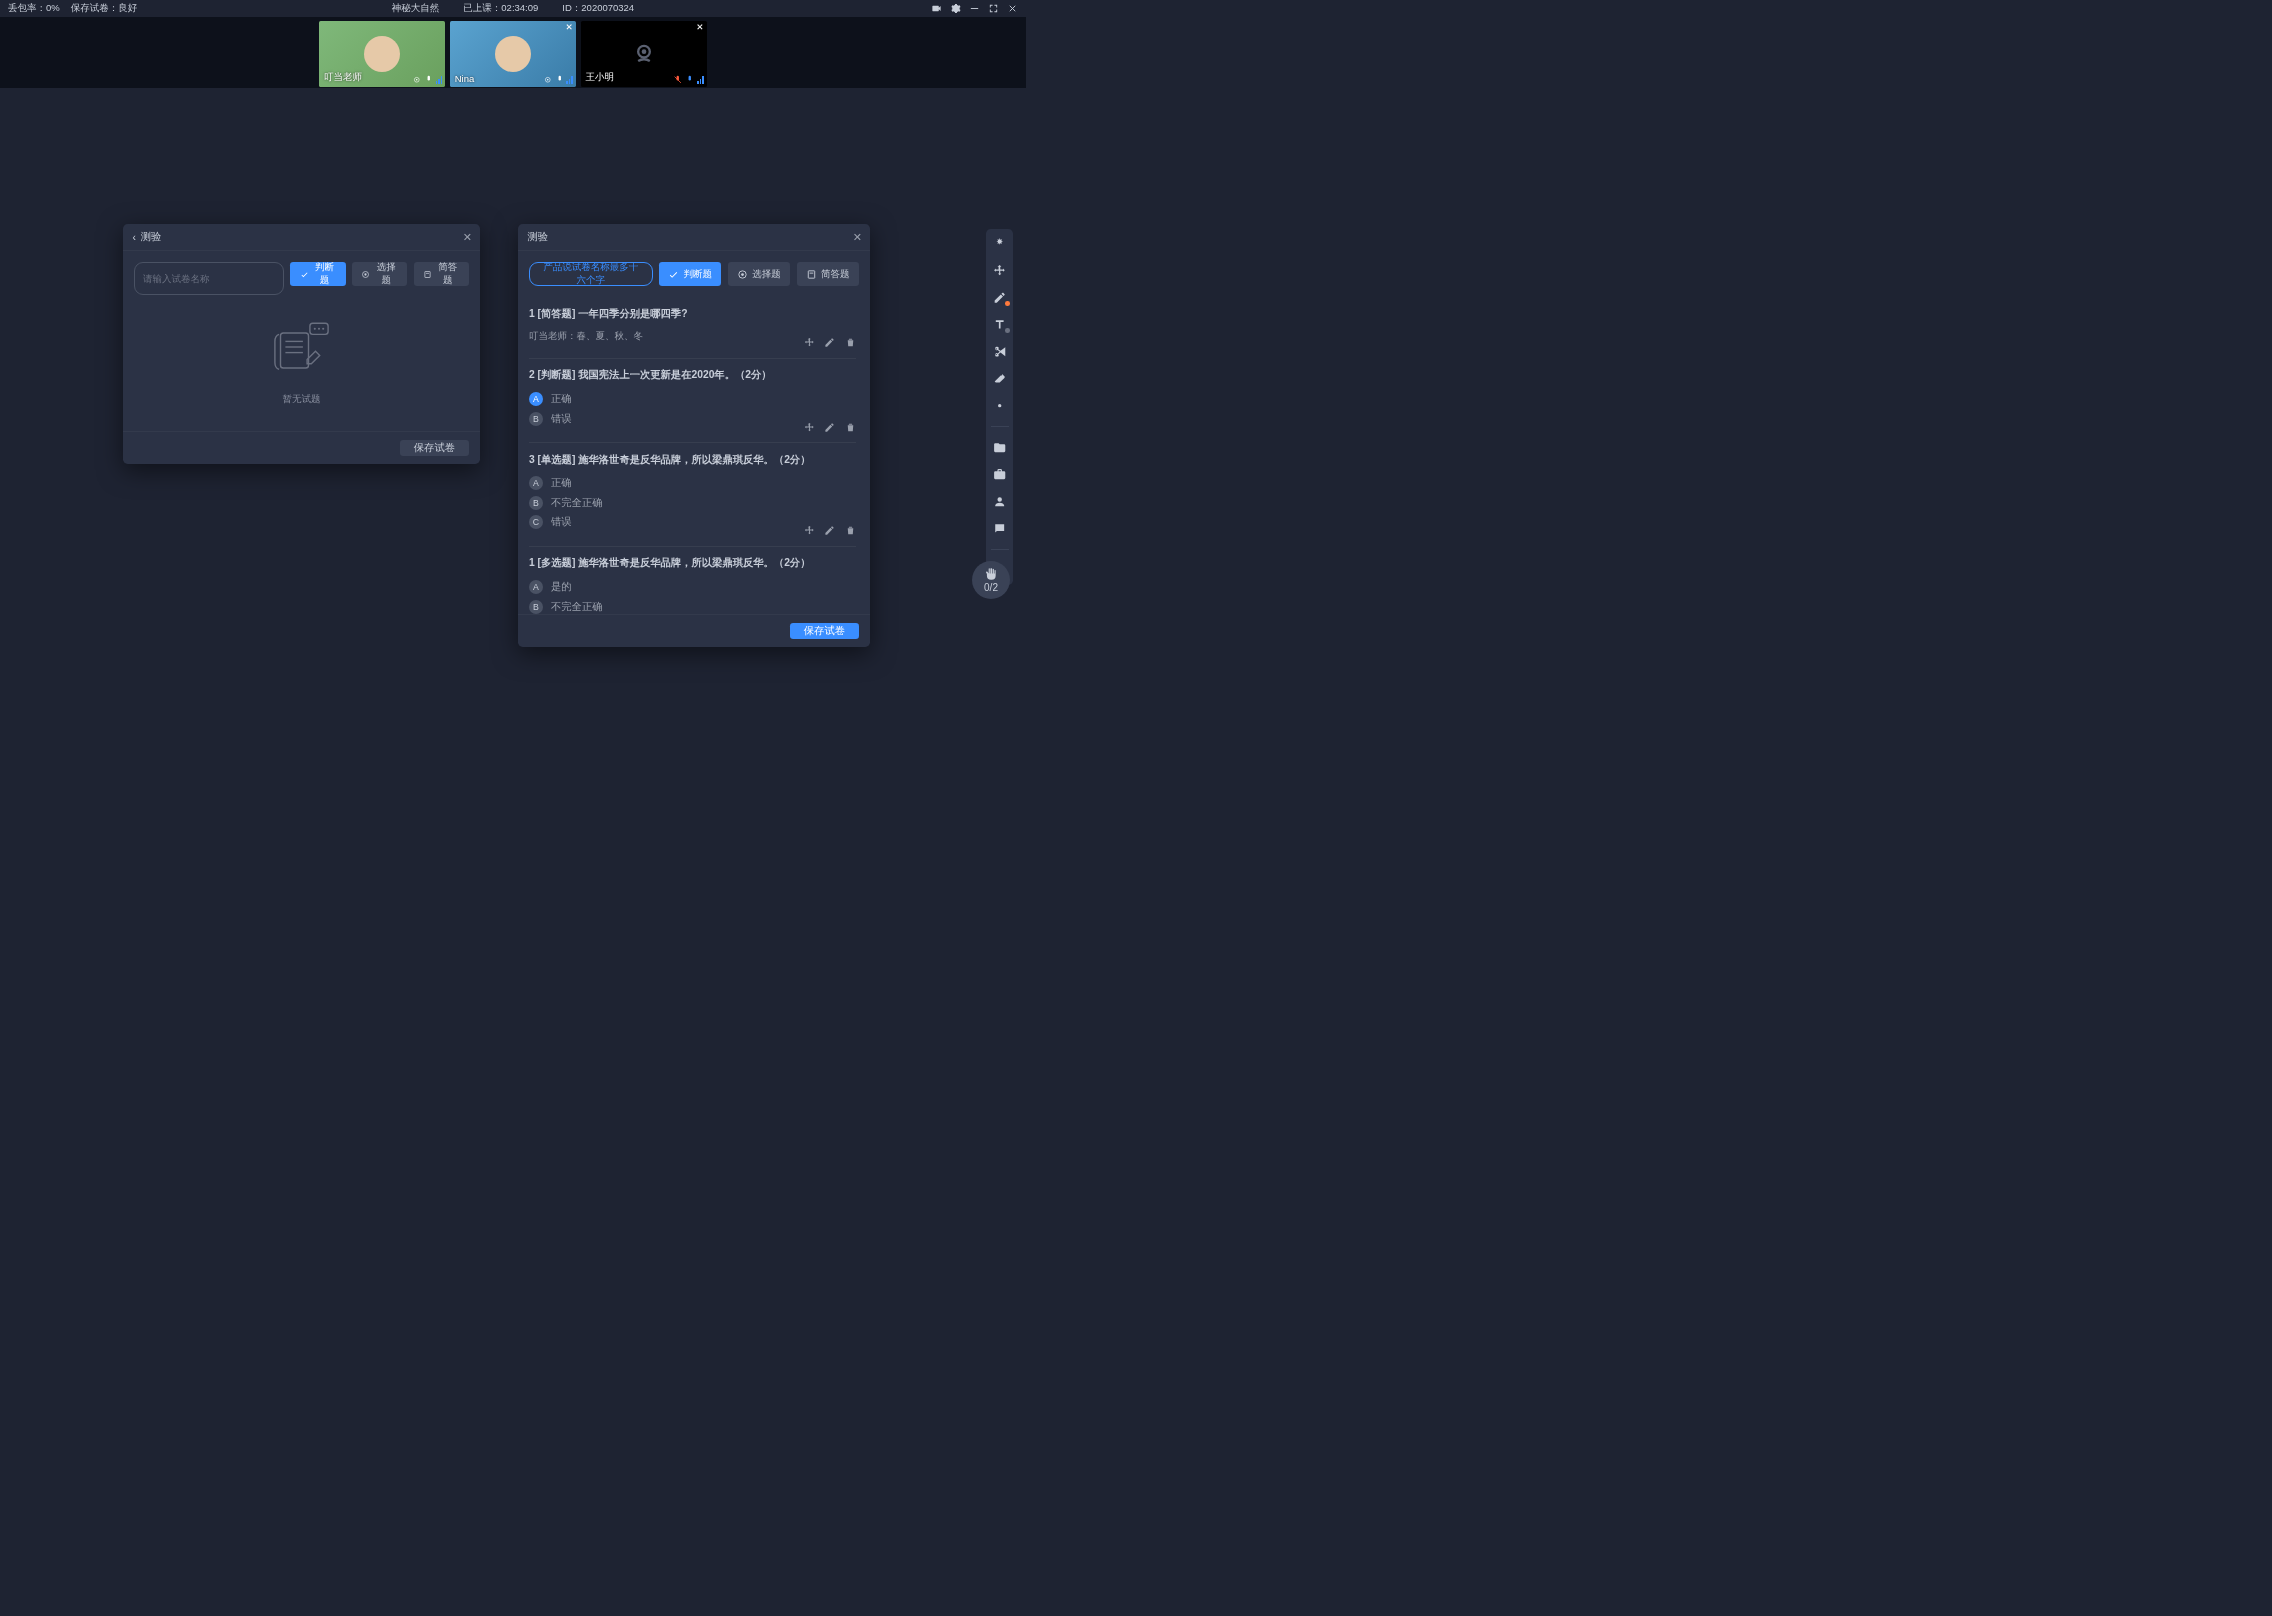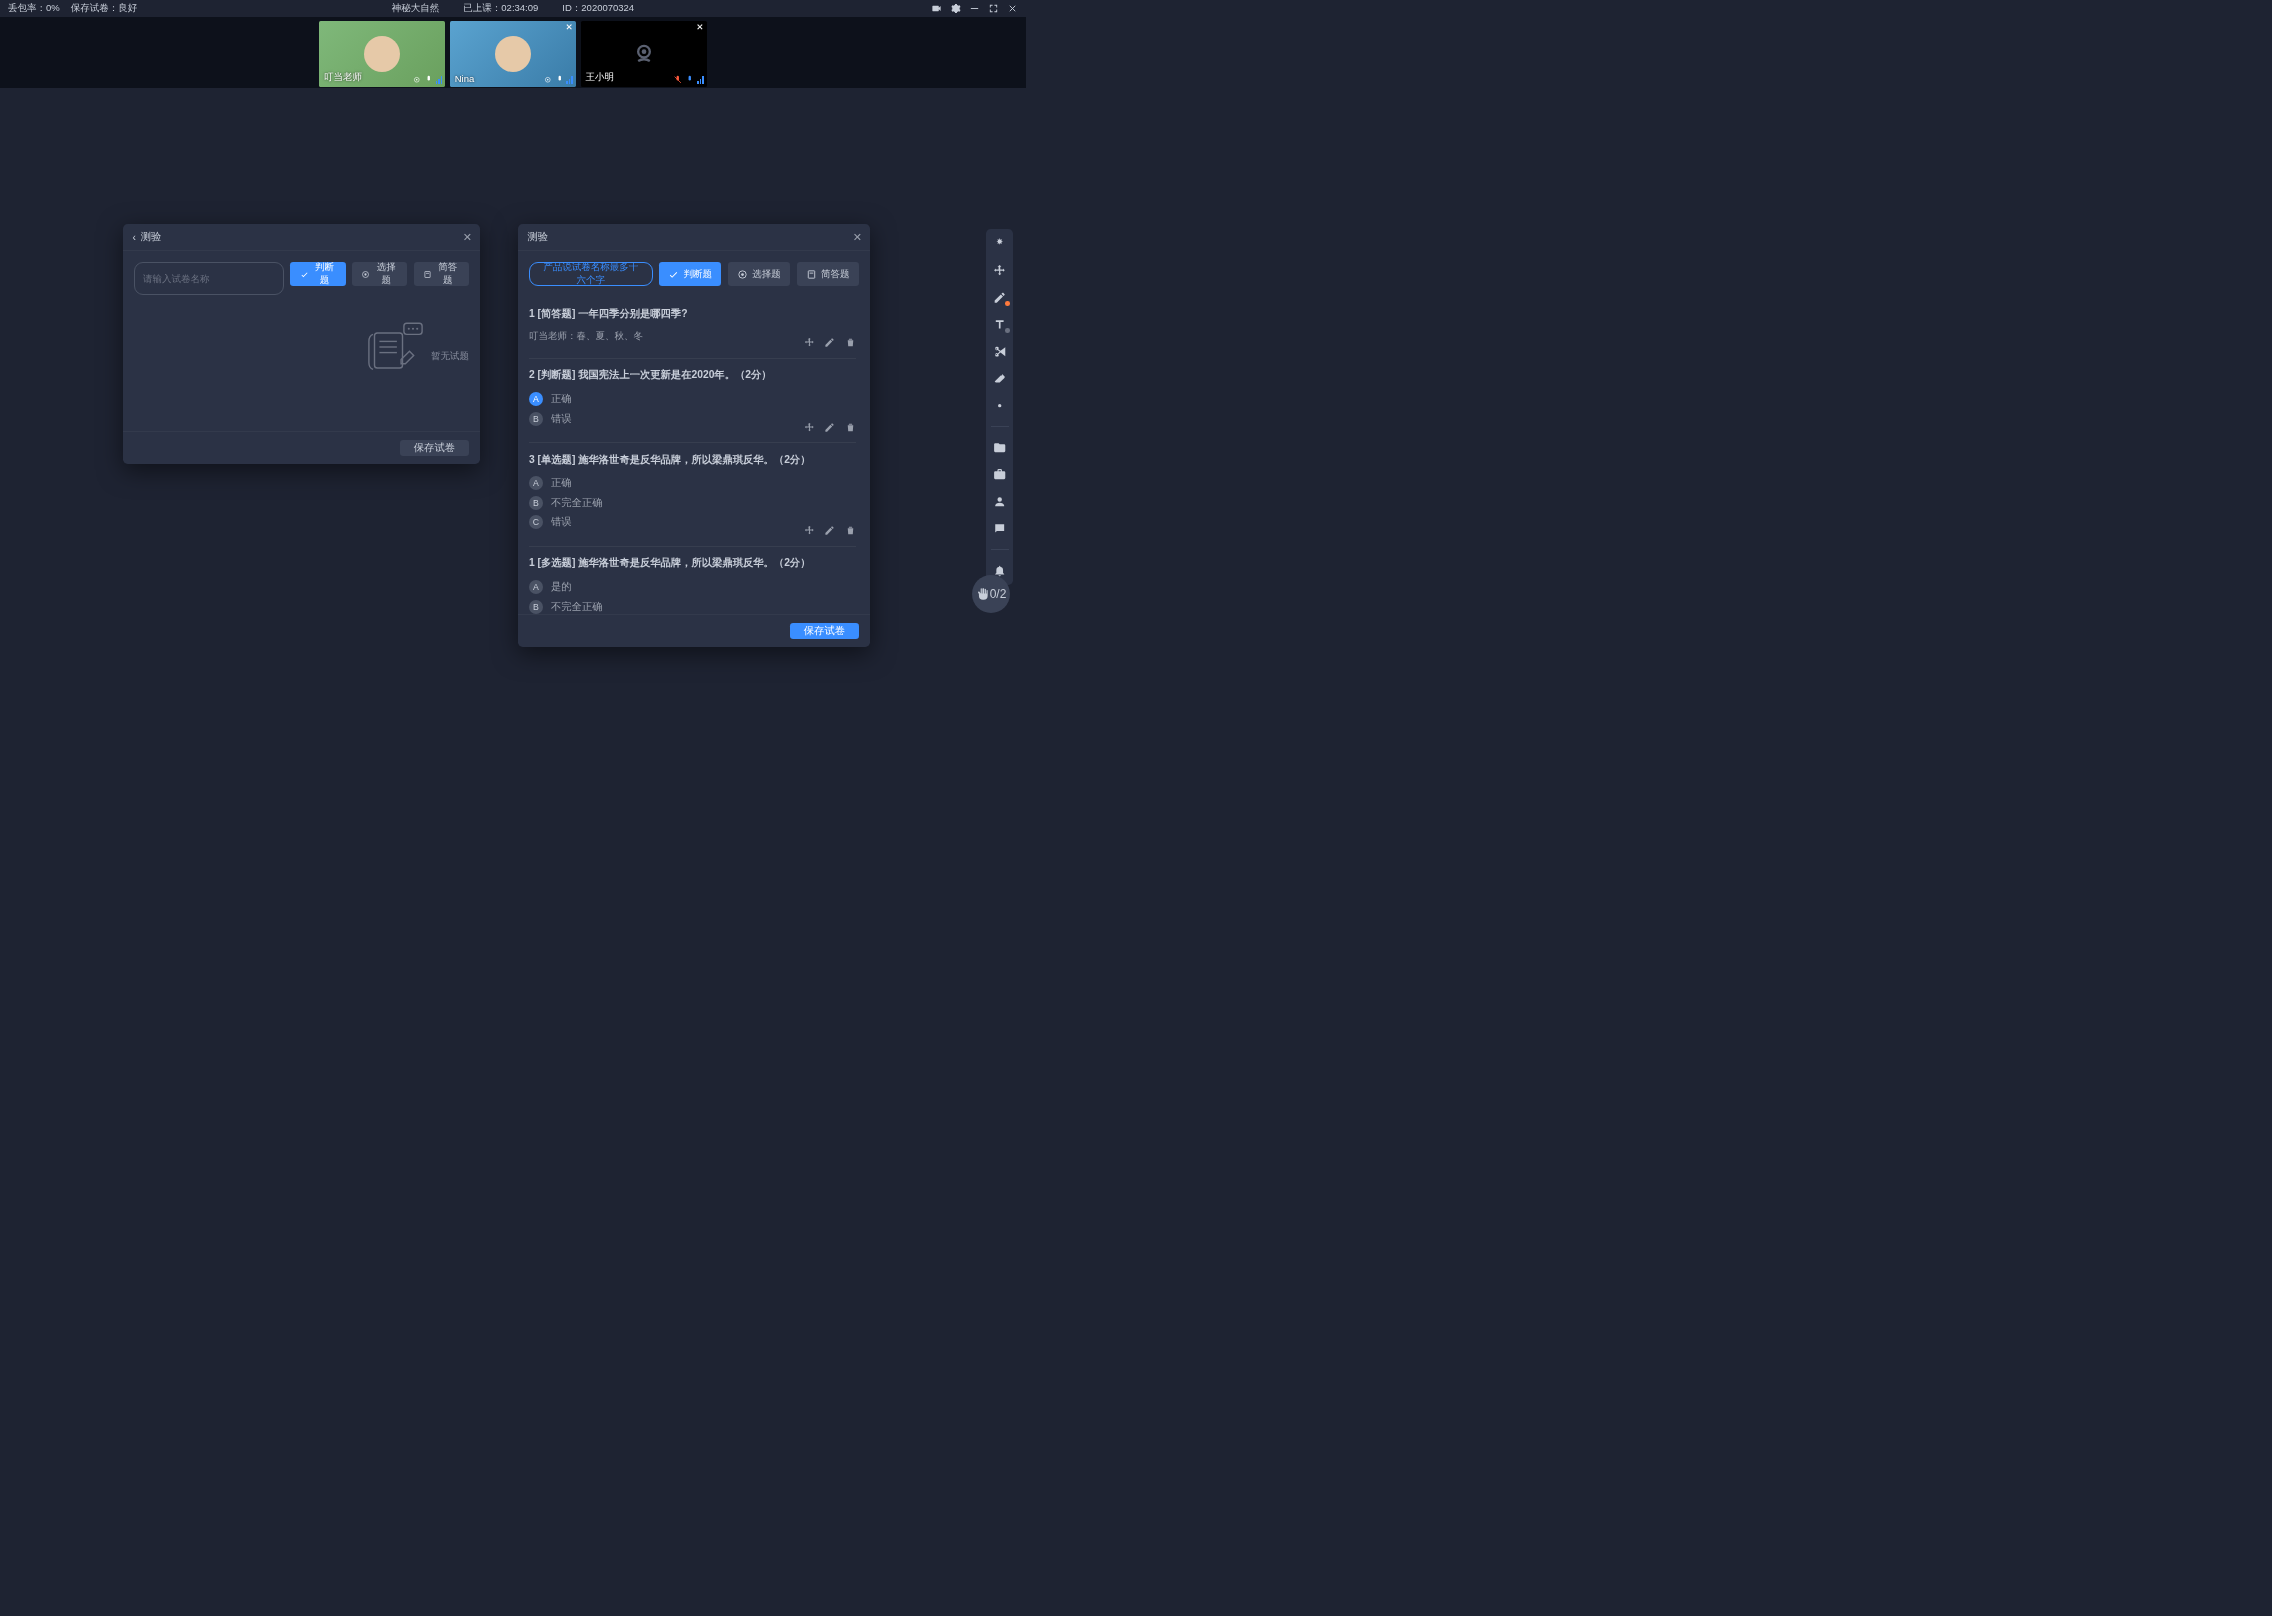--- a/index.html
+++ b/index.html
@@ -108,21 +108,21 @@
   cursor: pointer;
   display: inline-flex;
   align-items: center;
   gap: 4px;
   color: #c8ced9;
   background: #3a4256;
 }
 .pill-btn.primary { background: #3a8eff; color: #fff; }
 .pill-btn.outline { background: transparent; border: 0.8px solid #3a8eff; color: #3a8eff; }
 .pill-btn svg { width: 11px; height: 11px; }
-.empty-state { display: flex; align-items: center; justify-content: flex-end; margin-top: 24px;}
+.empty-state { display: flex; flex-direction: column; align-items: center; justify-content: flex-end; margin-top: 24px;}
 .empty-illus { width: 71px; height: 63px; margin-bottom: 11px; }
 .empty-text { color: #8a90a0; font-size: 9.5px; }
 .panel-footer {
   padding: 8px 11px;
   display: flex;
   justify-content: flex-end;
   border-top: 0.8px solid rgba(255,255,255,0.04);
 }
 .save-btn {
   height: 16px;
@@ -170,26 +170,26 @@
 }
 .toolbar .sep { width: 17.4px; height: 0.8px; background: #3a4256; margin: 1.6px 0;}
 .toolbar .tool { width: 16px; height: 16px; display: flex; align-items: center; justify-content: center; cursor: pointer; position: relative;}
 .toolbar svg { width: 13.4px; height: 13.4px; fill: #c8ced9; }
 .tool .dot { position: absolute; right: -1.6px; bottom: -0.8px; width: 4.7px; height: 4.7px; border-radius: 50%; background: #ff7a3d; }
 
 
 .hand-btn {
   position: absolute;
   right: 16px;
-  bottom: 116px;
+  bottom: 130px;
   width: 38px; height: 38px;
   border-radius: 50%;
   background: #3a4256;
-  display: flex; flex-direction: row; align-items: center; justify-content: center;
-  color: #c8ced9; font-size: 12px;
+  display: flex; flex-direction: column; align-items: center; justify-content: center;
+  color: #c8ced9; font-size: 10px;
   cursor: pointer;
 }
 .hand-btn svg { width: 14px; height: 14px; fill: #c8ced9; margin-bottom: 0.8px;}
 </style>
 </head>
 <body>
 
 <div class="titlebar">
   <div class="left">
     <span><span>丢包率：</span><span>0%</span></span>

